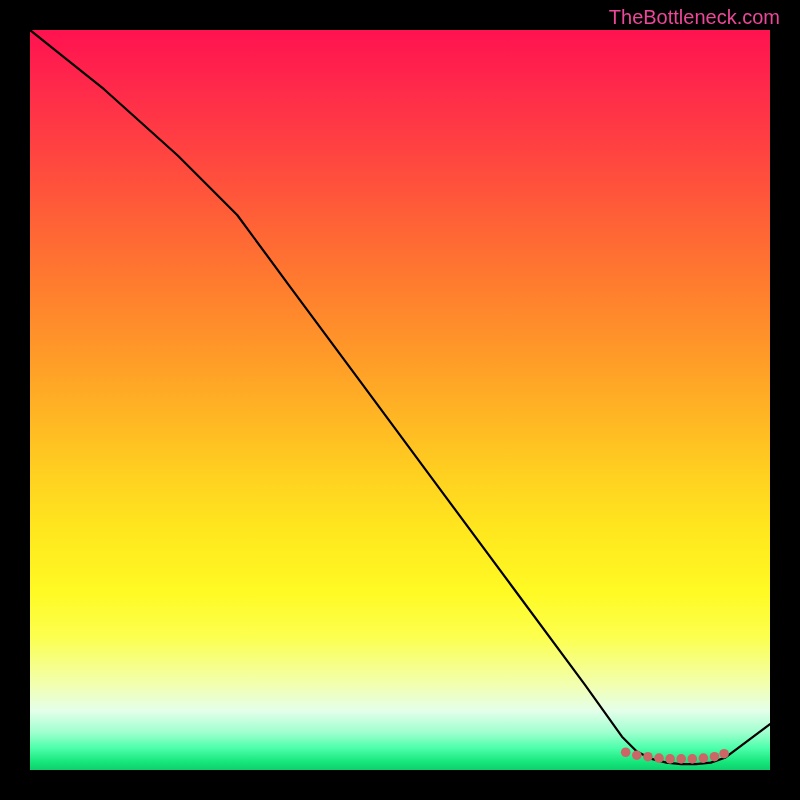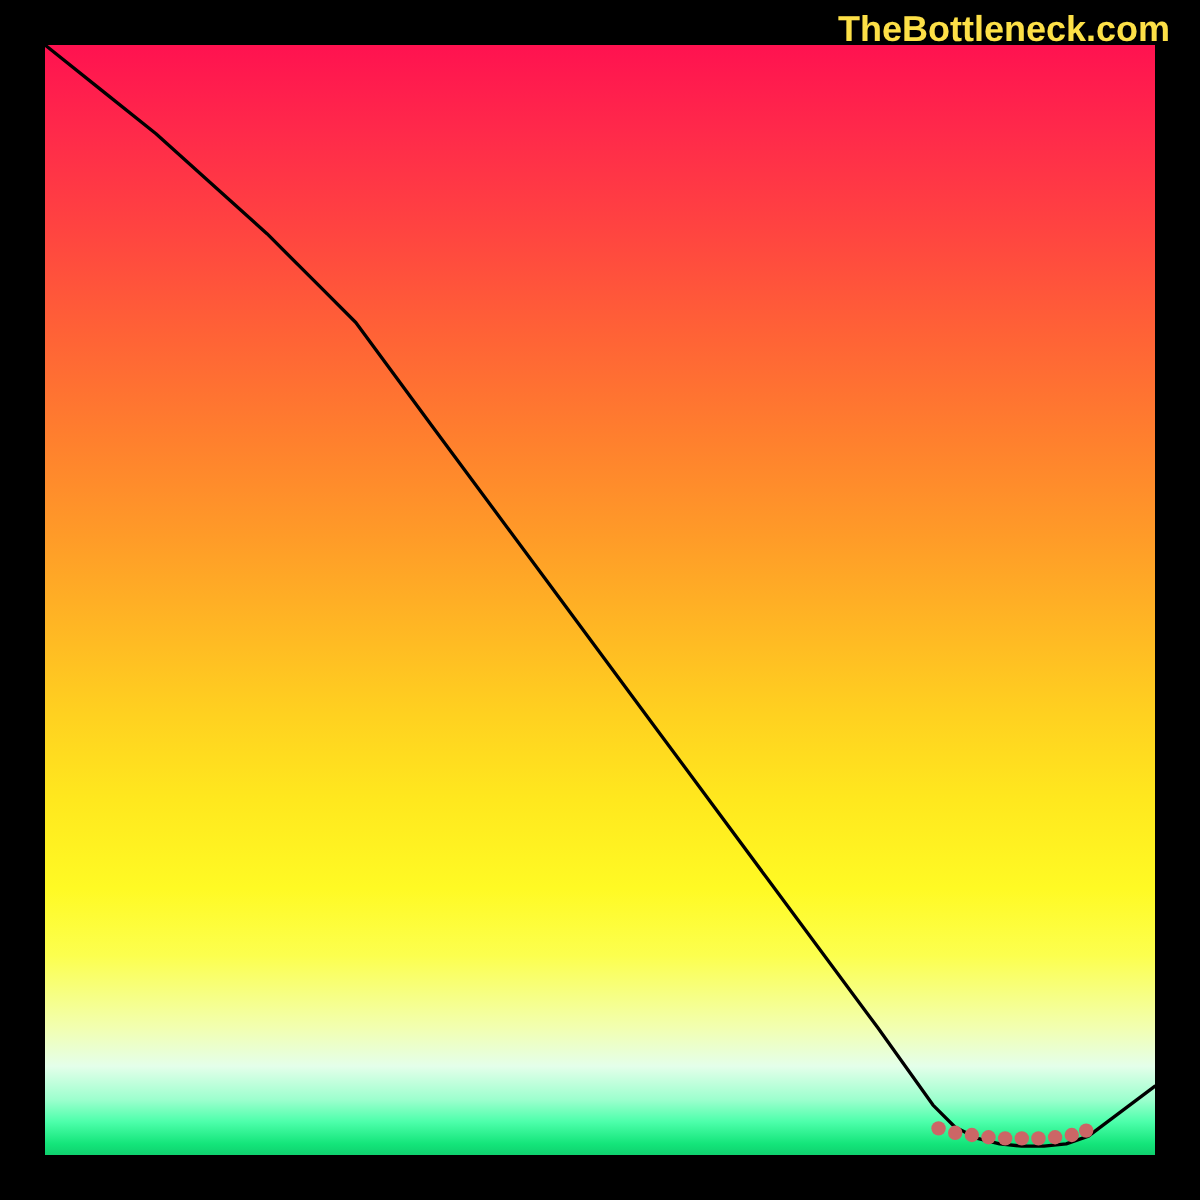--- a/index.html
+++ b/index.html
@@ -8,23 +8,23 @@
     height: 800px;
     background: #000;
     position: relative;
     overflow: hidden;
     font-family: Arial, sans-serif;
   }
   .watermark {
     position: absolute;
     top: 6px;
     right: 20px;
-    color: #fde047;
-    font-size: 24px;
-    font-weight: 700;
+    color: #ec4899;
+    font-size: 20px;
+    font-weight: 400;
     z-index: 10;
   }
   .plot-area {
     position: absolute;
     left: 30px;
     top: 30px;
     width: 740px;
     height: 740px;
     background: linear-gradient(to bottom,
       #ff1250 0%,

